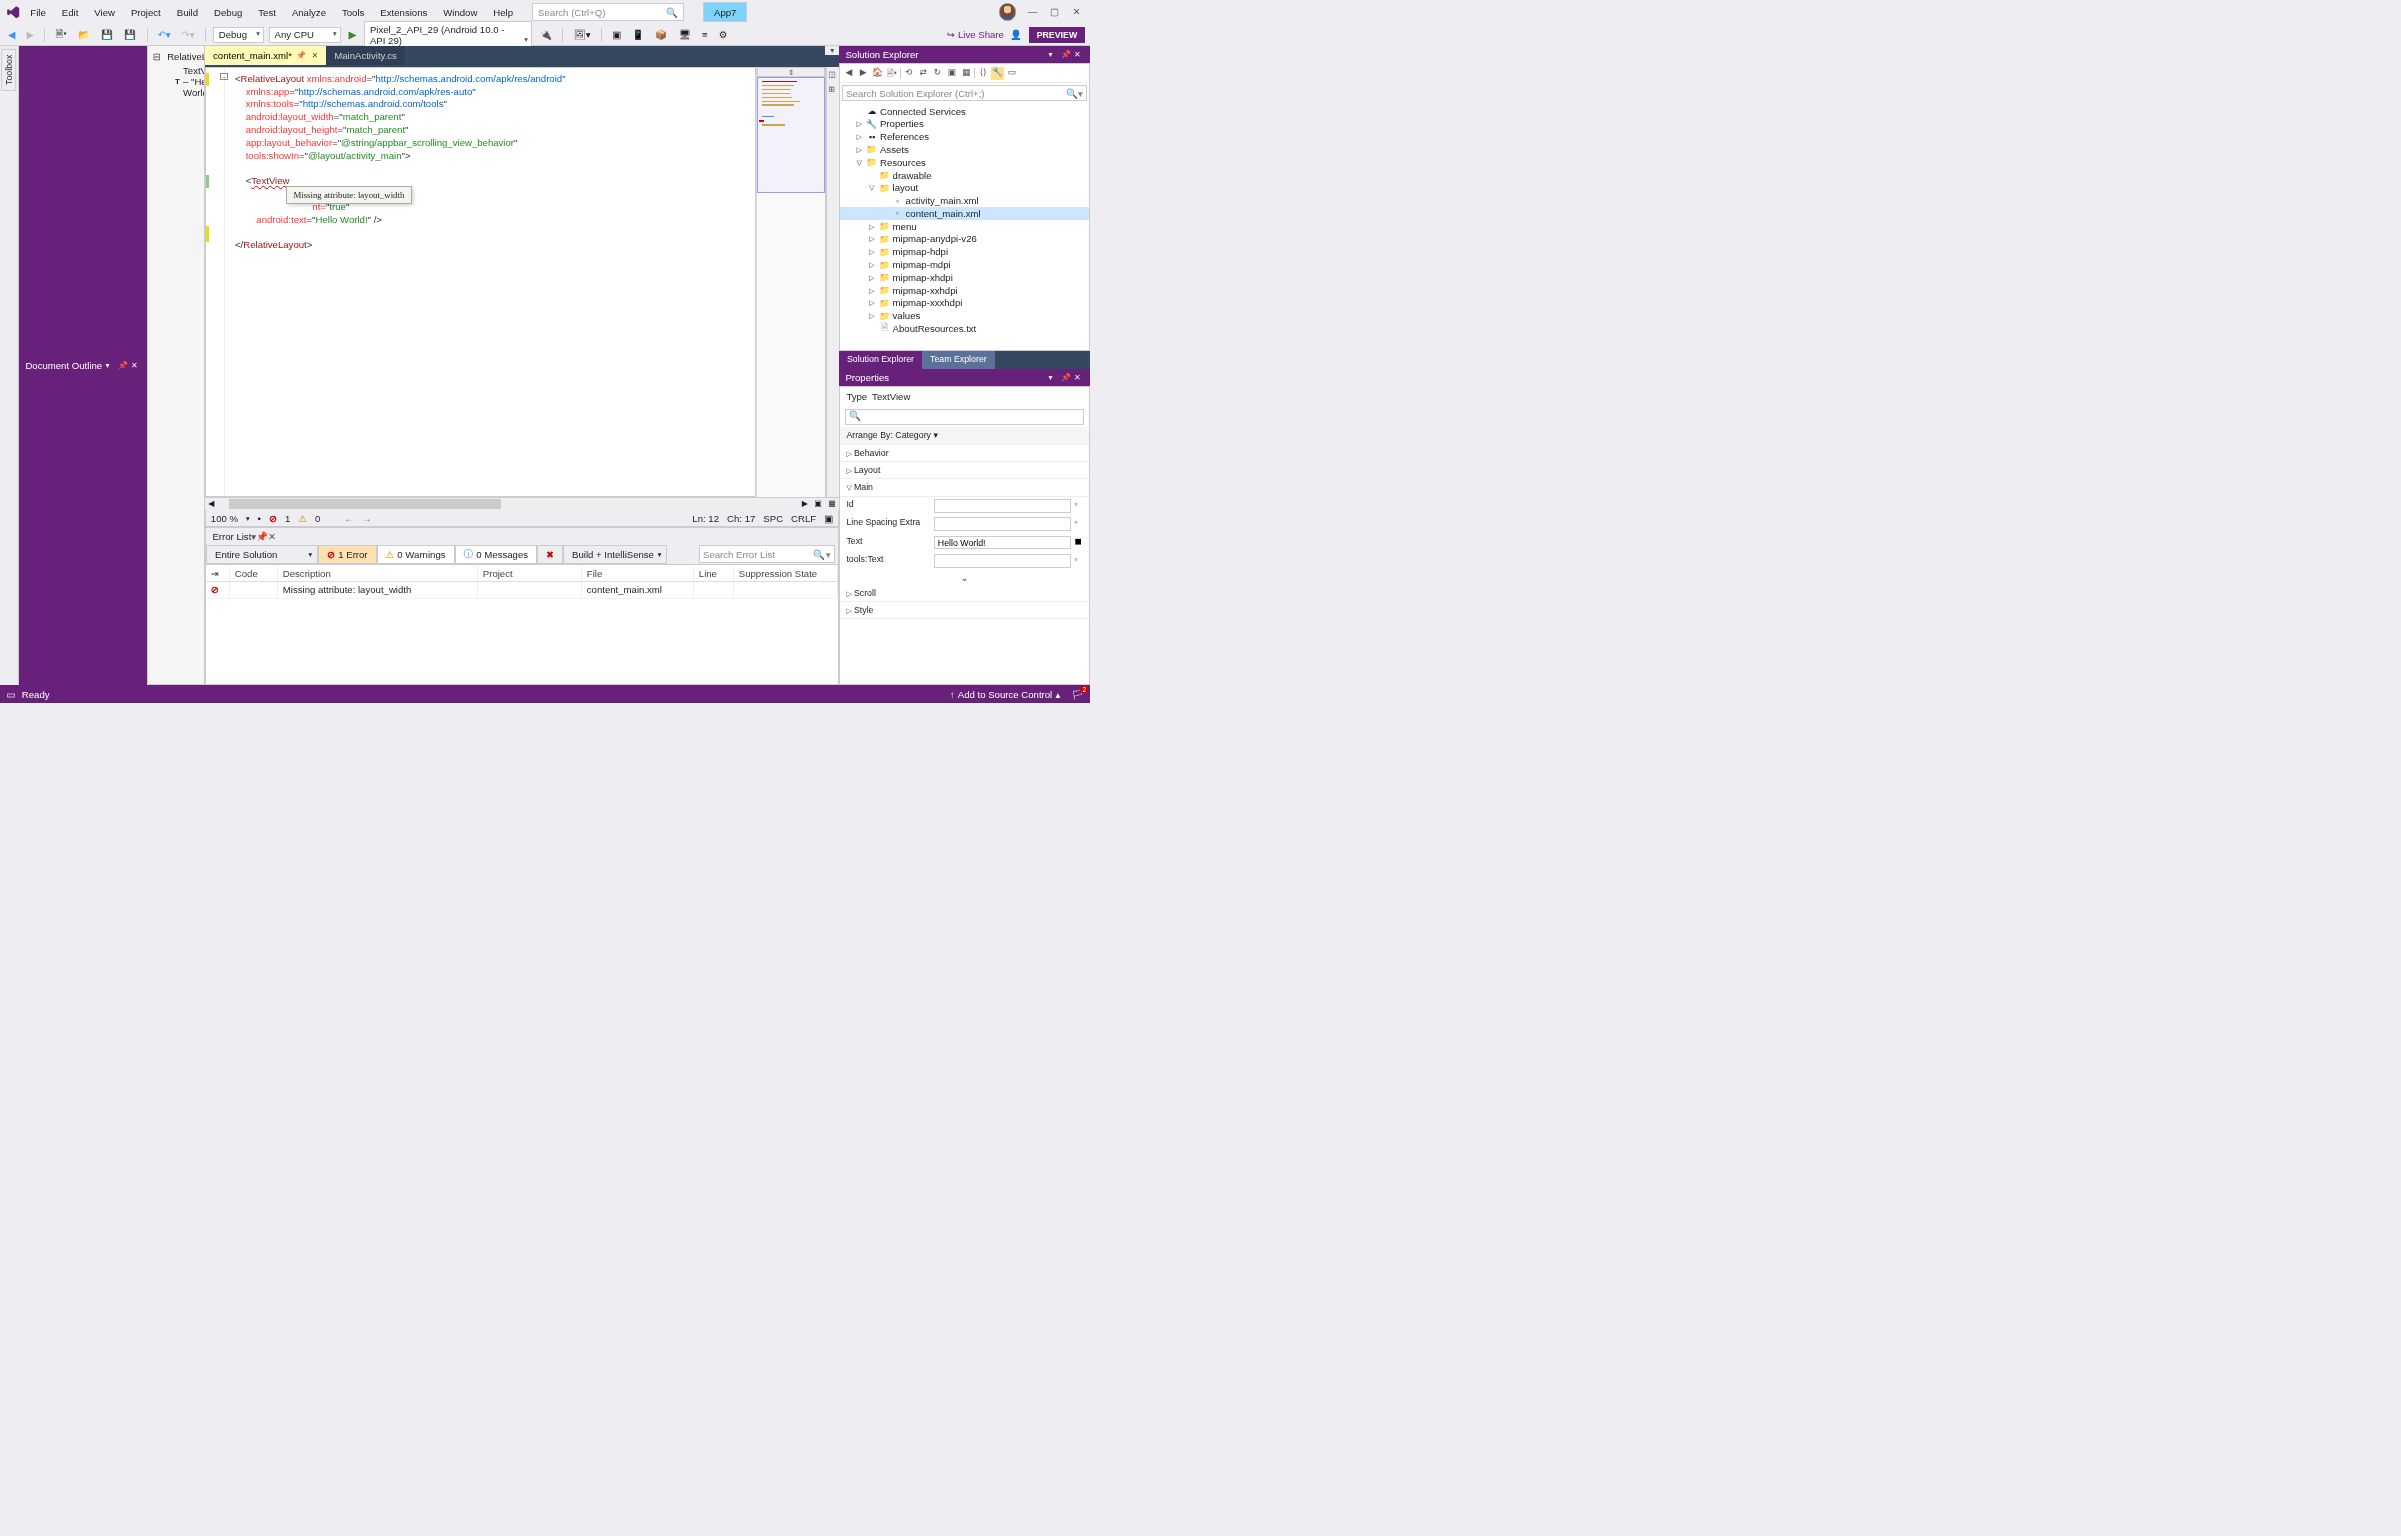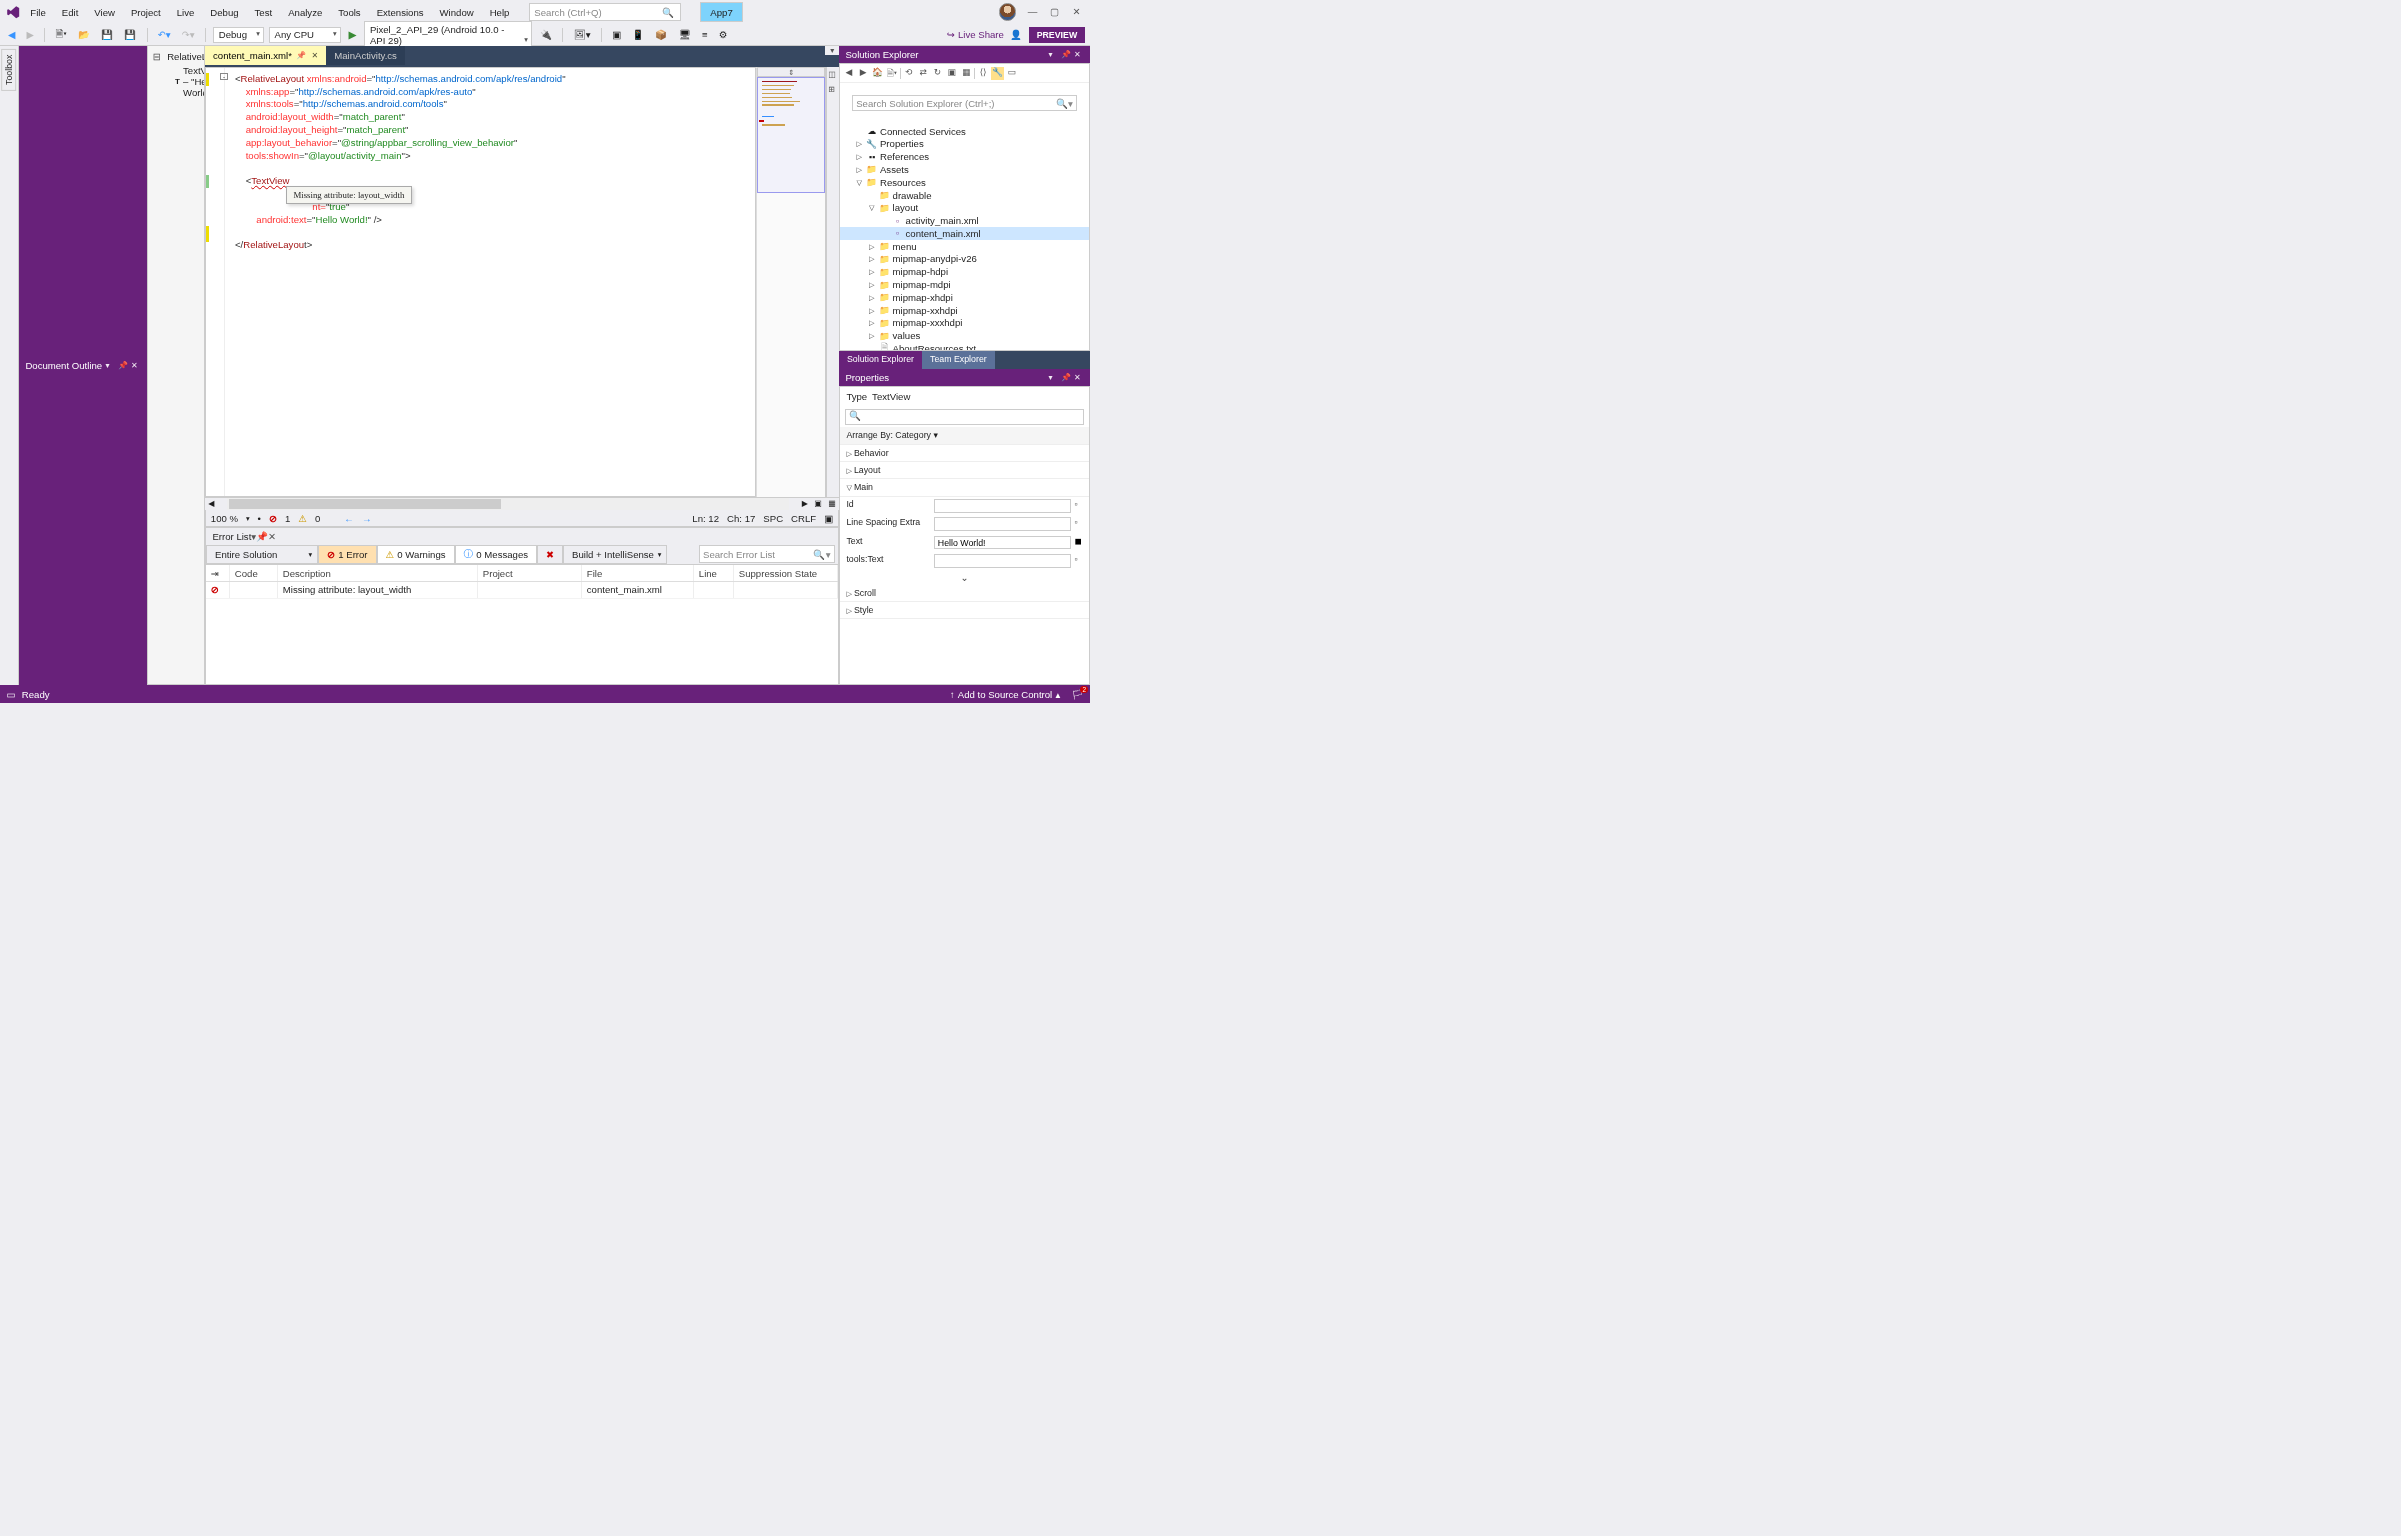--- a/index.html
+++ b/index.html
@@ -86,21 +86,21 @@
 .err-table{flex:1;background:#fff;font-size:8.8px;overflow:auto}
 .err-thead{display:flex;border-bottom:0.8px solid #ddd;color:#444}
 .err-thead div,.err-row div{padding:2.4px 4.8px;border-right:0.8px solid #eee}
 .c-ic{width:24px}.c-code{width:48px}.c-desc{flex:1}.c-proj{width:104px}.c-file{width:112px}.c-line{width:40px}.c-sup{width:104px}
 .err-row{display:flex;border-bottom:0.8px solid #f3f3f3;cursor:pointer}
 
 .rightpanel{width:251px;display:flex;flex-direction:column}
 .se-body{flex:1;background:#fff;border:0.8px solid #ccc;overflow:auto;font-size:8.8px}
 .se-toolbar{display:flex;gap:1.6px;padding:2.4px;border-bottom:0.8px solid #eee;align-items:center;flex-wrap:wrap}
 .se-toolbar span{width:12.8px;height:12.8px;font-size:8.8px;text-align:center;color:#555;cursor:pointer}
-.se-search{margin:12px;border:0.8px solid #ccc;padding:1.6px 3.2px;font-size:8.8px;color:#888;display:flex}
+.se-search{margin:2px;border:0.8px solid #ccc;padding:1.6px 3.2px;font-size:8.8px;color:#888;display:flex}
 .se-search .mag{margin-left:auto}
 .tree{padding:1.6px 0}
 .tree-row{display:flex;align-items:center;padding:0.8px 3.2px;gap:2.4px;cursor:pointer;white-space:nowrap}
 .tree-row.sel{background:#cde6ff}
 .tw{width:9.6px;text-align:center;color:#555;font-size:7.2px}
 .fic{width:11.2px;height:11.2px;display:inline-flex;align-items:center;justify-content:center;font-size:8.8px}
 .fic.folder{color:#d4a84b}
 .fic.wrench{color:#555}
 .fic.xml{color:#68217a}
 .fic.txt{color:#888}
@@ -137,21 +137,21 @@
 <div class="titlebar">
   <div class="vs-logo">
     <svg viewBox="0 0 24 24">
         <path fill="#68217a" d="M17 2l5 3v14l-5 3-9-8-4 3-2-1V8l2-1 4 3 9-8z"></path>
       </svg>
   </div>
   <div class="menu-item">File</div>
   <div class="menu-item">Edit</div>
   <div class="menu-item">View</div>
   <div class="menu-item">Project</div>
-  <div class="menu-item">Live</div>
+  <div class="menu-item">Build</div>
   <div class="menu-item">Debug</div>
   <div class="menu-item">Test</div>
   <div class="menu-item">Analyze</div>
   <div class="menu-item">Tools</div>
   <div class="menu-item">Extensions</div>
   <div class="menu-item">Window</div>
   <div class="menu-item">Help</div>
   <div class="search-box">
     <span>Search (Ctrl+Q)</span>
     <span class="mag">🔍</span>

